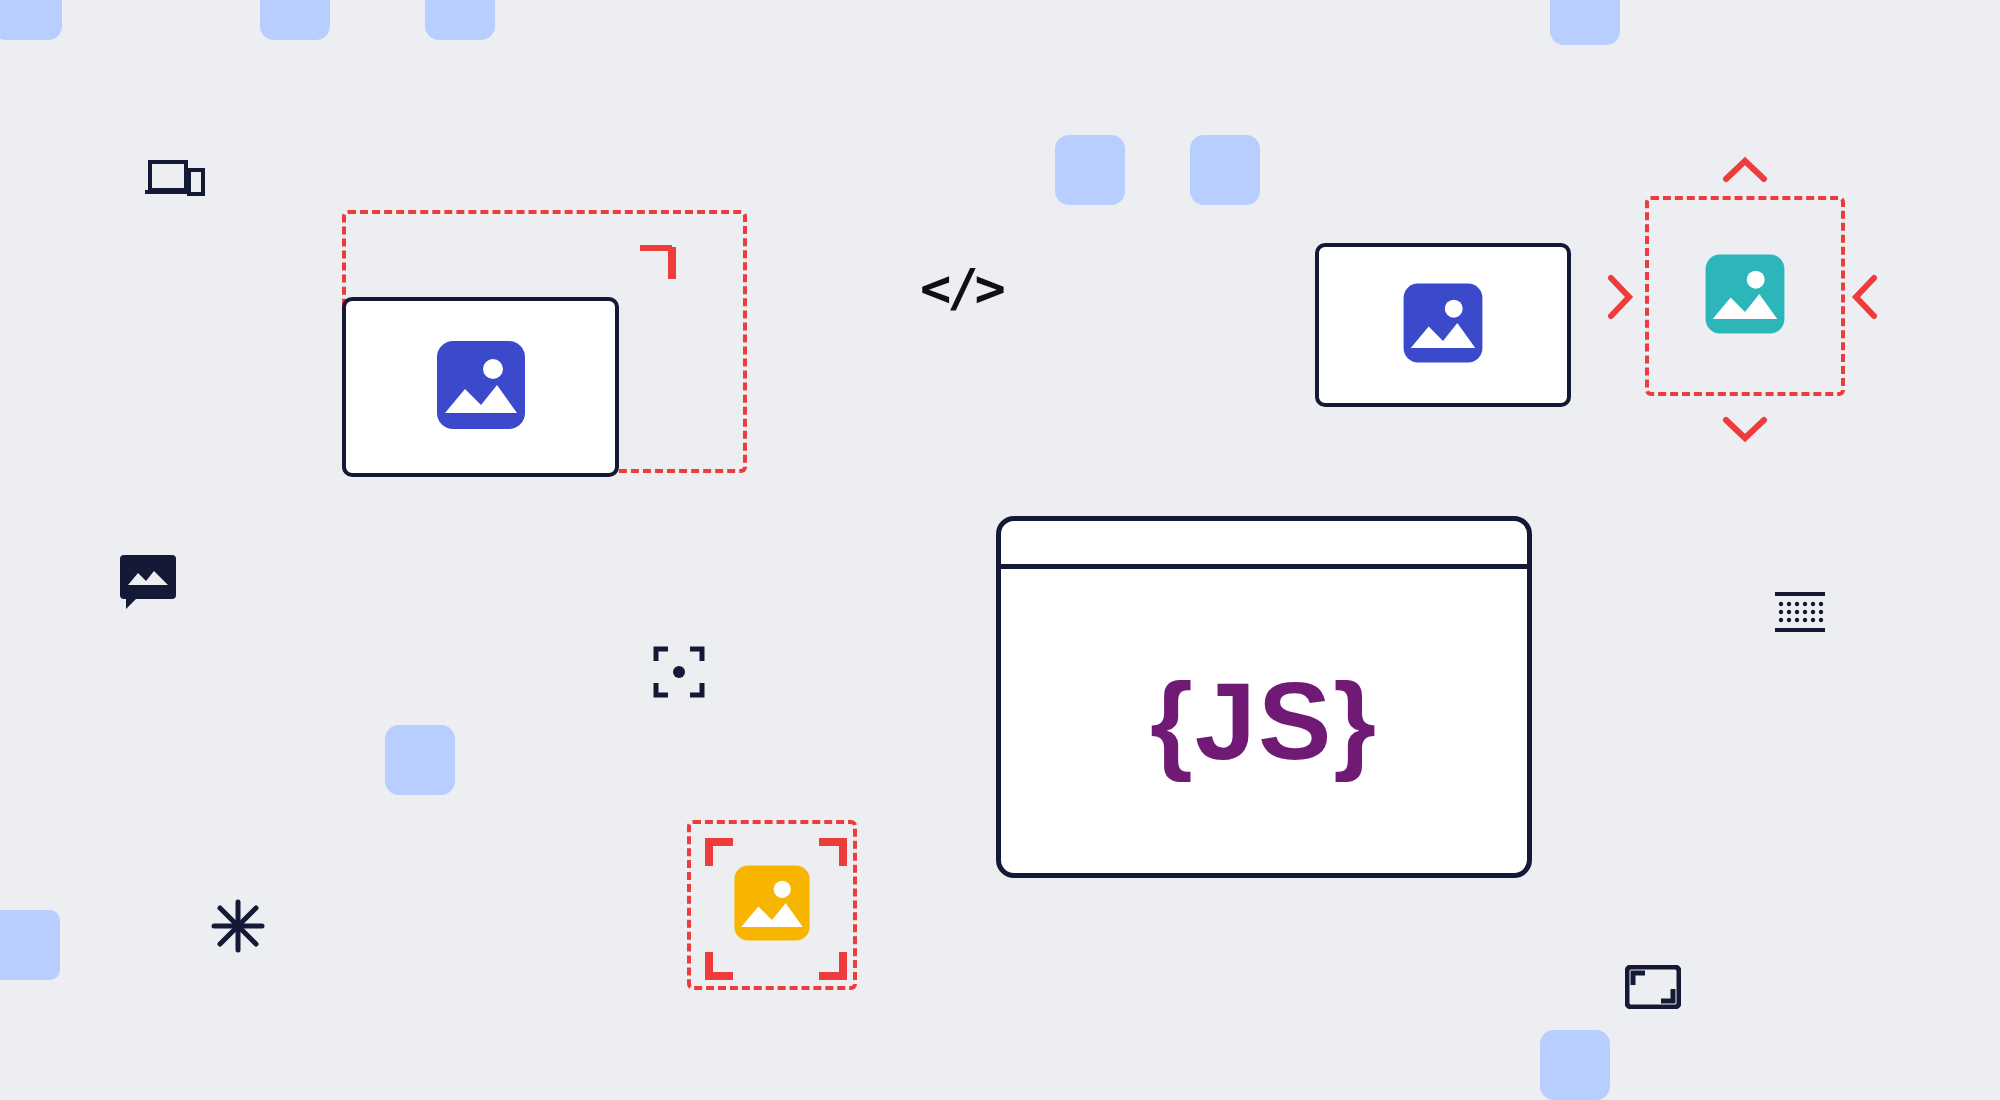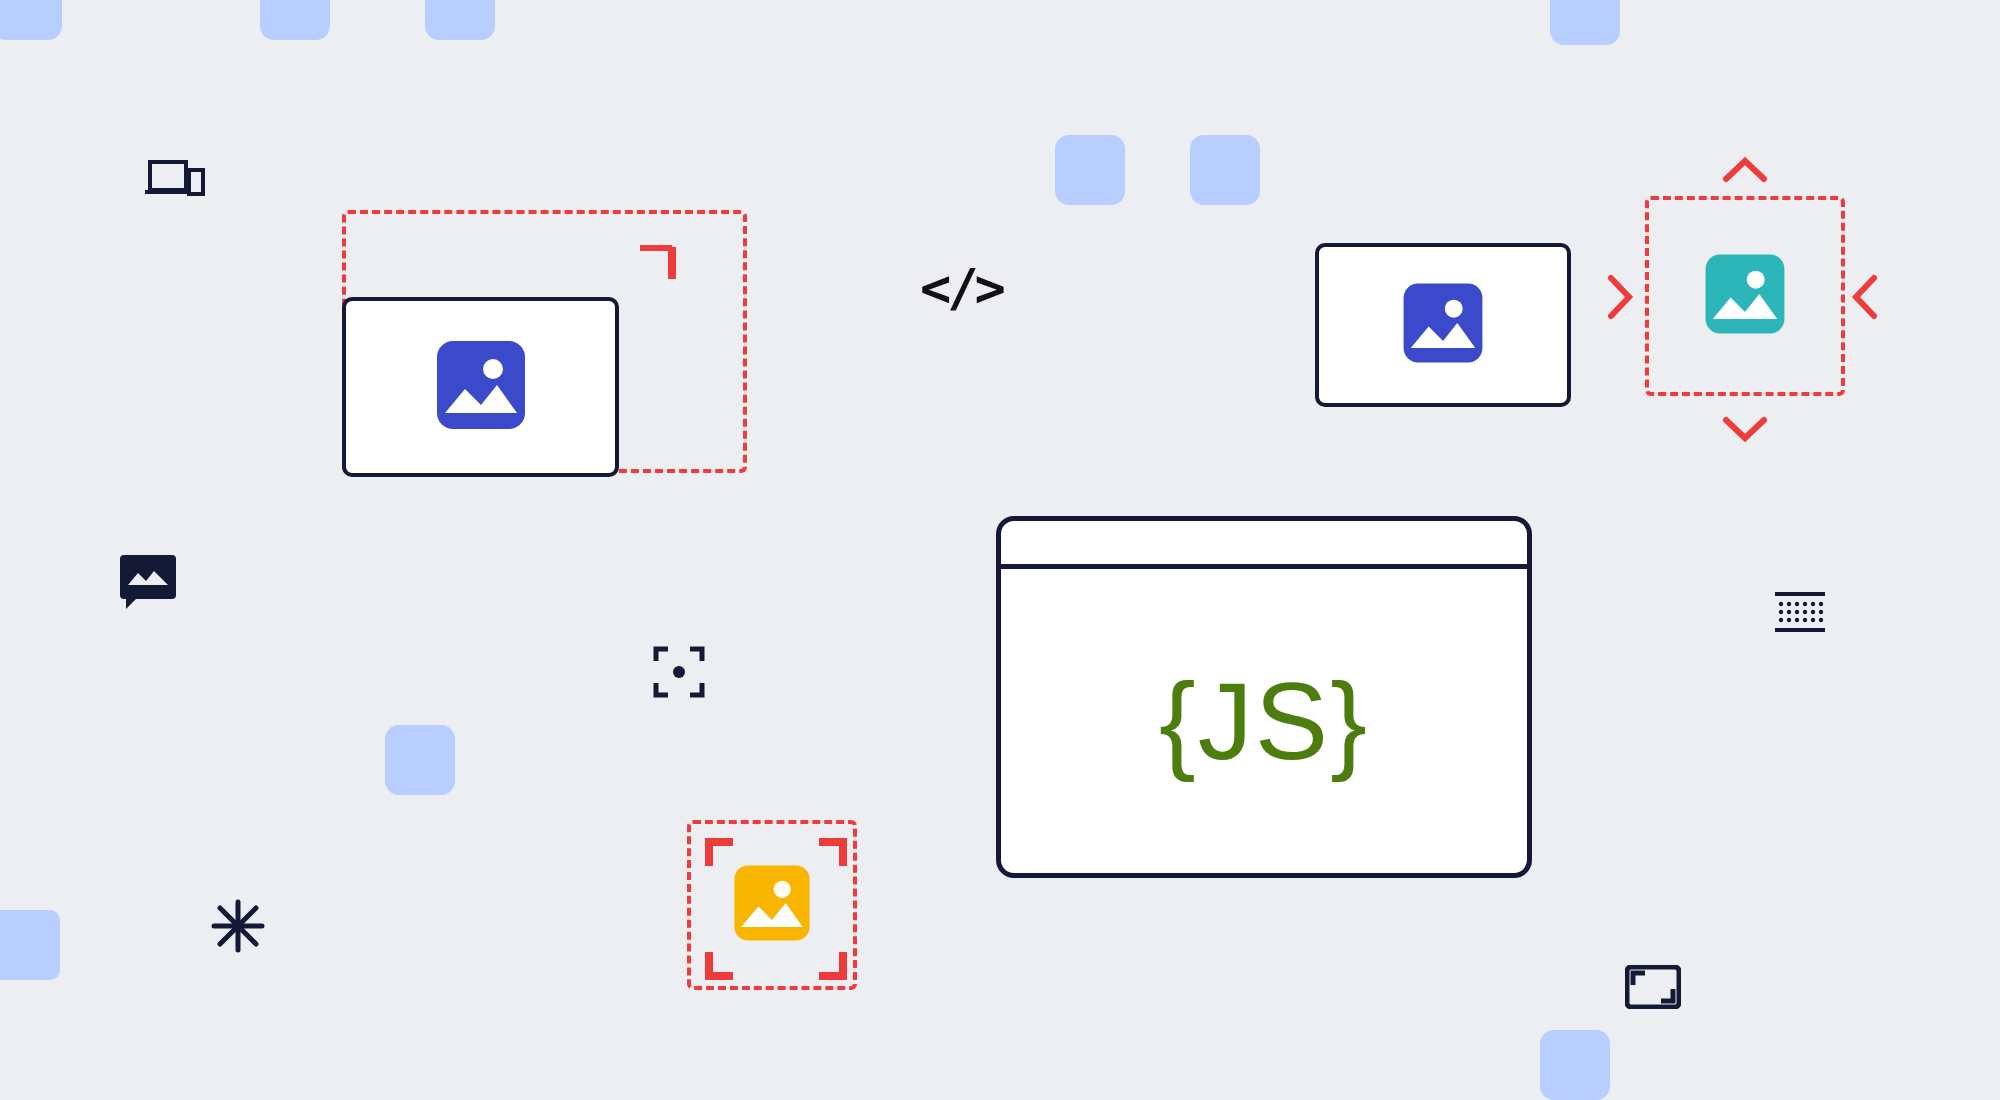--- a/index.html
+++ b/index.html
@@ -43,22 +43,22 @@
 .codewin {
   background: #fff;
   border: 5px solid #141a35;
   border-radius: 18px;
 }
 .codewin .bar {
   height: 48px;
   border-bottom: 5px solid #141a35;
 }
 .codewin .jslabel {
-  color: #4d7c0f;
-  font-weight: 400;
+  color: #701a75;
+  font-weight: 700;
   font-size: 110px;
   letter-spacing: 2px;
   text-align: center;
   line-height: 1;
 }
 
 
 .chat { background: #141a35; border-radius: 4px; position:relative; }
 .chat::after {
   content:"";

